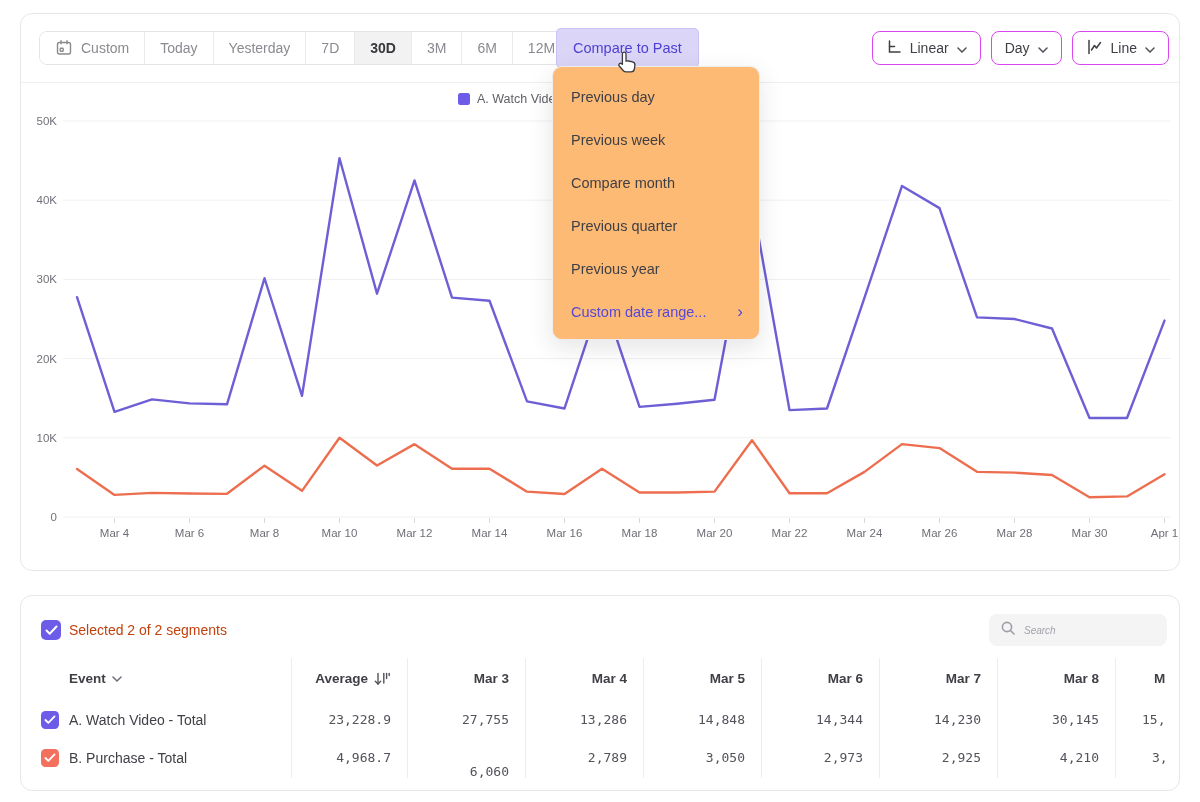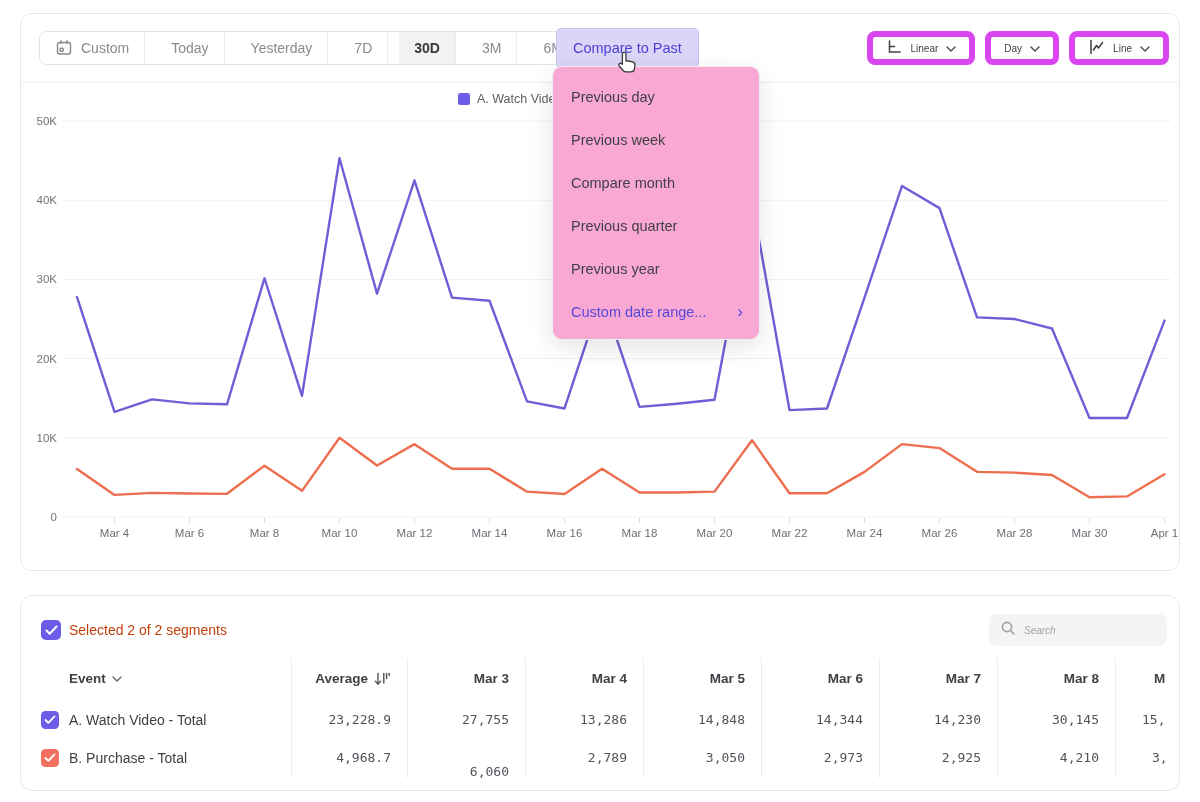--- a/index.html
+++ b/index.html
@@ -5,41 +5,41 @@
   * { margin:0; padding:0; box-sizing:border-box; }
   html,body { width:1200px; height:802px; background:#fff; overflow:hidden;
     font-family:"Liberation Sans", sans-serif; -webkit-font-smoothing:antialiased; }
   .card { position:absolute; background:#fff; border:1px solid #E7E7EA; border-radius:12px; }
   #chart-card { left:20px; top:13px; width:1160px; height:558px; overflow:hidden; }
   #segments-card { left:20px; top:595px; width:1160px; height:196px; overflow:hidden; }
 
   
   .toolbar-divider { position:absolute; left:0; top:68px; width:100%; height:1px; background:#EFEFF1; z-index:3; }
   #preset-group { position:absolute; left:18px; top:17px; height:34px; display:flex; align-items:stretch;
-    border:1px solid #E4E4E7; border-radius:8px; overflow:hidden; background:#fff; z-index:4;gap:11px; }
+    border:1px solid #E4E4E7; border-radius:8px; overflow:hidden; background:#fff; z-index:4; }
   .preset { display:flex; align-items:center; gap:8px; padding:0 15px; background:#fff; border:none;
     border-right:1px solid #EBEBED; font-family:inherit; font-size:14px; color:#8A8A90; cursor:pointer; white-space:nowrap; }
   .preset:last-child { border-right:none; }
   .preset.sel { background:#F2F2F3; color:#37373C; font-weight:700; }
   #compare-btn { position:absolute; left:536px; top:15px; height:38px; padding:0 16px; border:none; border-radius:4px;
     background:#DBD5F7; box-shadow:0 0 0 1px #C9C2F2; color:#4C3FD4; font-family:inherit; font-size:14.5px;
     font-weight:500; cursor:pointer; z-index:4; }
   #right-controls { position:absolute; right:10px; top:17px; height:34px; display:flex; gap:10px; z-index:4; }
-  .ctl-btn { display:flex; align-items:center; gap:8px; padding:0 13px; background:#fff; border:6px solid #d946ef;
-    border-radius:8px; font-family:inherit; font-size:10px; color:#3F3F46; font-weight:500; cursor:pointer; white-space:nowrap; }
+  .ctl-btn { display:flex; align-items:center; gap:8px; padding:0 13px; background:#fff; border:1px solid #d946ef;
+    border-radius:8px; font-family:inherit; font-size:14px; color:#3F3F46; font-weight:500; cursor:pointer; white-space:nowrap; }
 
   
   #legend { position:absolute; left:437px; top:78px; display:flex; gap:24px; align-items:center; z-index:2; }
   .legend-item { display:flex; align-items:center; gap:7px; font-size:12.5px; color:#606066; white-space:nowrap; }
   .swatch { width:12px; height:12px; border-radius:2.5px; flex:0 0 auto; }
 
   #chart-svg { position:absolute; left:0; top:0; z-index:1; }
 
   
-  #compare-menu { position:absolute; left:552px; top:66px; width:208px; height:274px; background:#f9a8d4;
+  #compare-menu { position:absolute; left:552px; top:66px; width:208px; height:274px; background:#fdba74;
     border:1px solid #EDEDF0; border-radius:10px; box-shadow:0 8px 24px rgba(40,40,60,.12); z-index:10; padding:8px 0; }
   .menu-item { height:43px; display:flex; align-items:center; padding:0 18px; font-size:14.5px; color:#3F3F46; cursor:pointer; }
   .menu-item.custom { color:#5548D9; position:relative; }
   .menu-item .chev-right { position:absolute; right:16px; color:#5548D9; font-size:17px; line-height:1; }
 
   #cursor { position:absolute; left:615px; top:51px; z-index:20; pointer-events:none; }
 
   
   #seg-summary-check { position:absolute; left:20px; top:24px; width:20px; height:20px; border-radius:5px; }
   .checkbox { display:flex; align-items:center; justify-content:center; cursor:pointer; }

